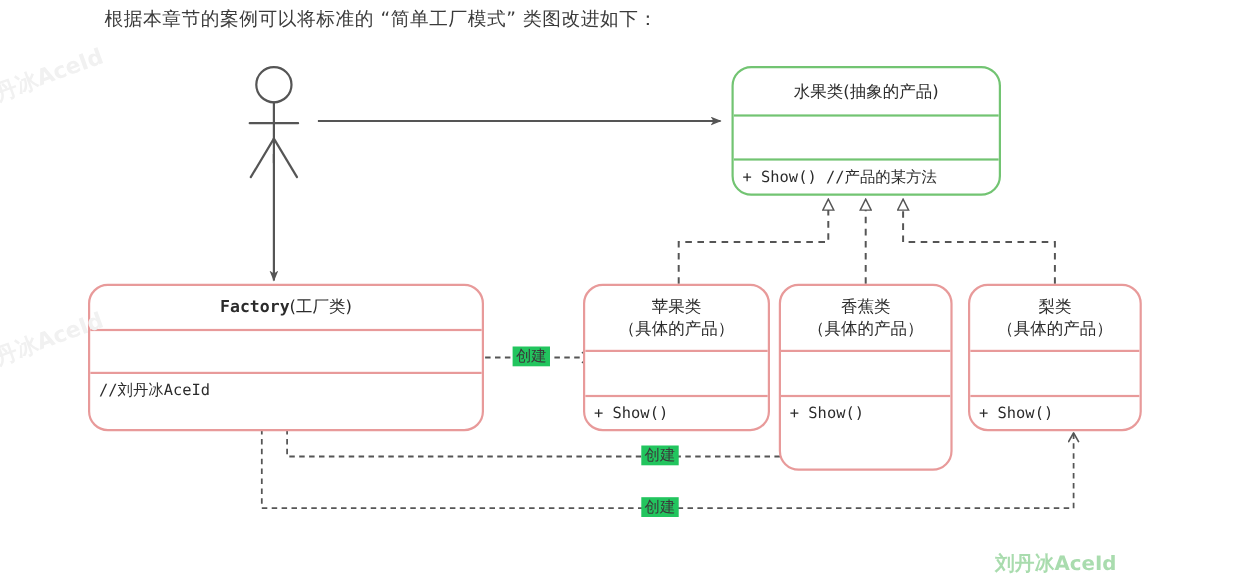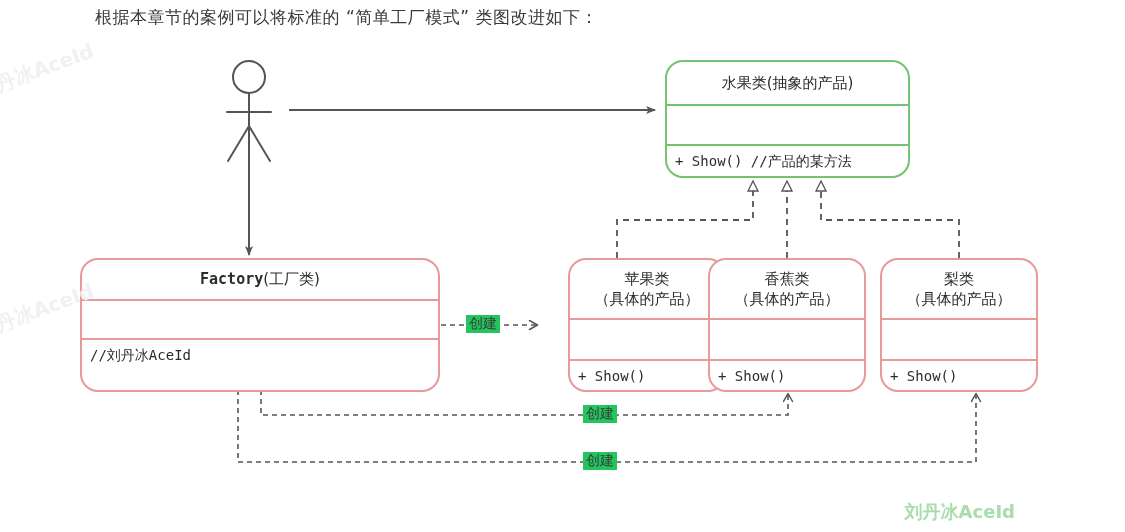--- a/index.html
+++ b/index.html
@@ -169,32 +169,32 @@
     <span>
       <span class="t-mono">Factory</span><span>(工厂类)</span>
     </span>
   </div>
   <div class="uml-attrs divider-pink" style="height:39px;"></div>
   <div class="uml-ops divider-pink" style="height:52px;">
     <div>//刘丹冰AceId</div>
   </div>
 </div>
 
-<div class="uml-box pink" style="left:568px; top:258px; width:158px; height:134px;">
+<div class="uml-box pink" style="left:530px; top:258px; width:170px; height:134px;">
   <div class="uml-title" style="height:58px;">
     <span>苹果类</span>
     <span>（具体的产品）</span>
   </div>
   <div class="uml-attrs divider-pink" style="height:41px;"></div>
   <div class="uml-ops divider-pink" style="height:31px;">
     <div>+ Show()</div>
   </div>
 </div>
 
-<div class="uml-box pink" style="left:708px; top:258px; width:158px; height:134px;">
+<div class="uml-box pink" style="left:708px; top:258px; width:158px; height:170px;">
   <div class="uml-title" style="height:58px;">
     <span>香蕉类</span>
     <span>（具体的产品）</span>
   </div>
   <div class="uml-attrs divider-pink" style="height:41px;"></div>
   <div class="uml-ops divider-pink" style="height:31px;">
     <div>+ Show()</div>
   </div>
 </div>
 

